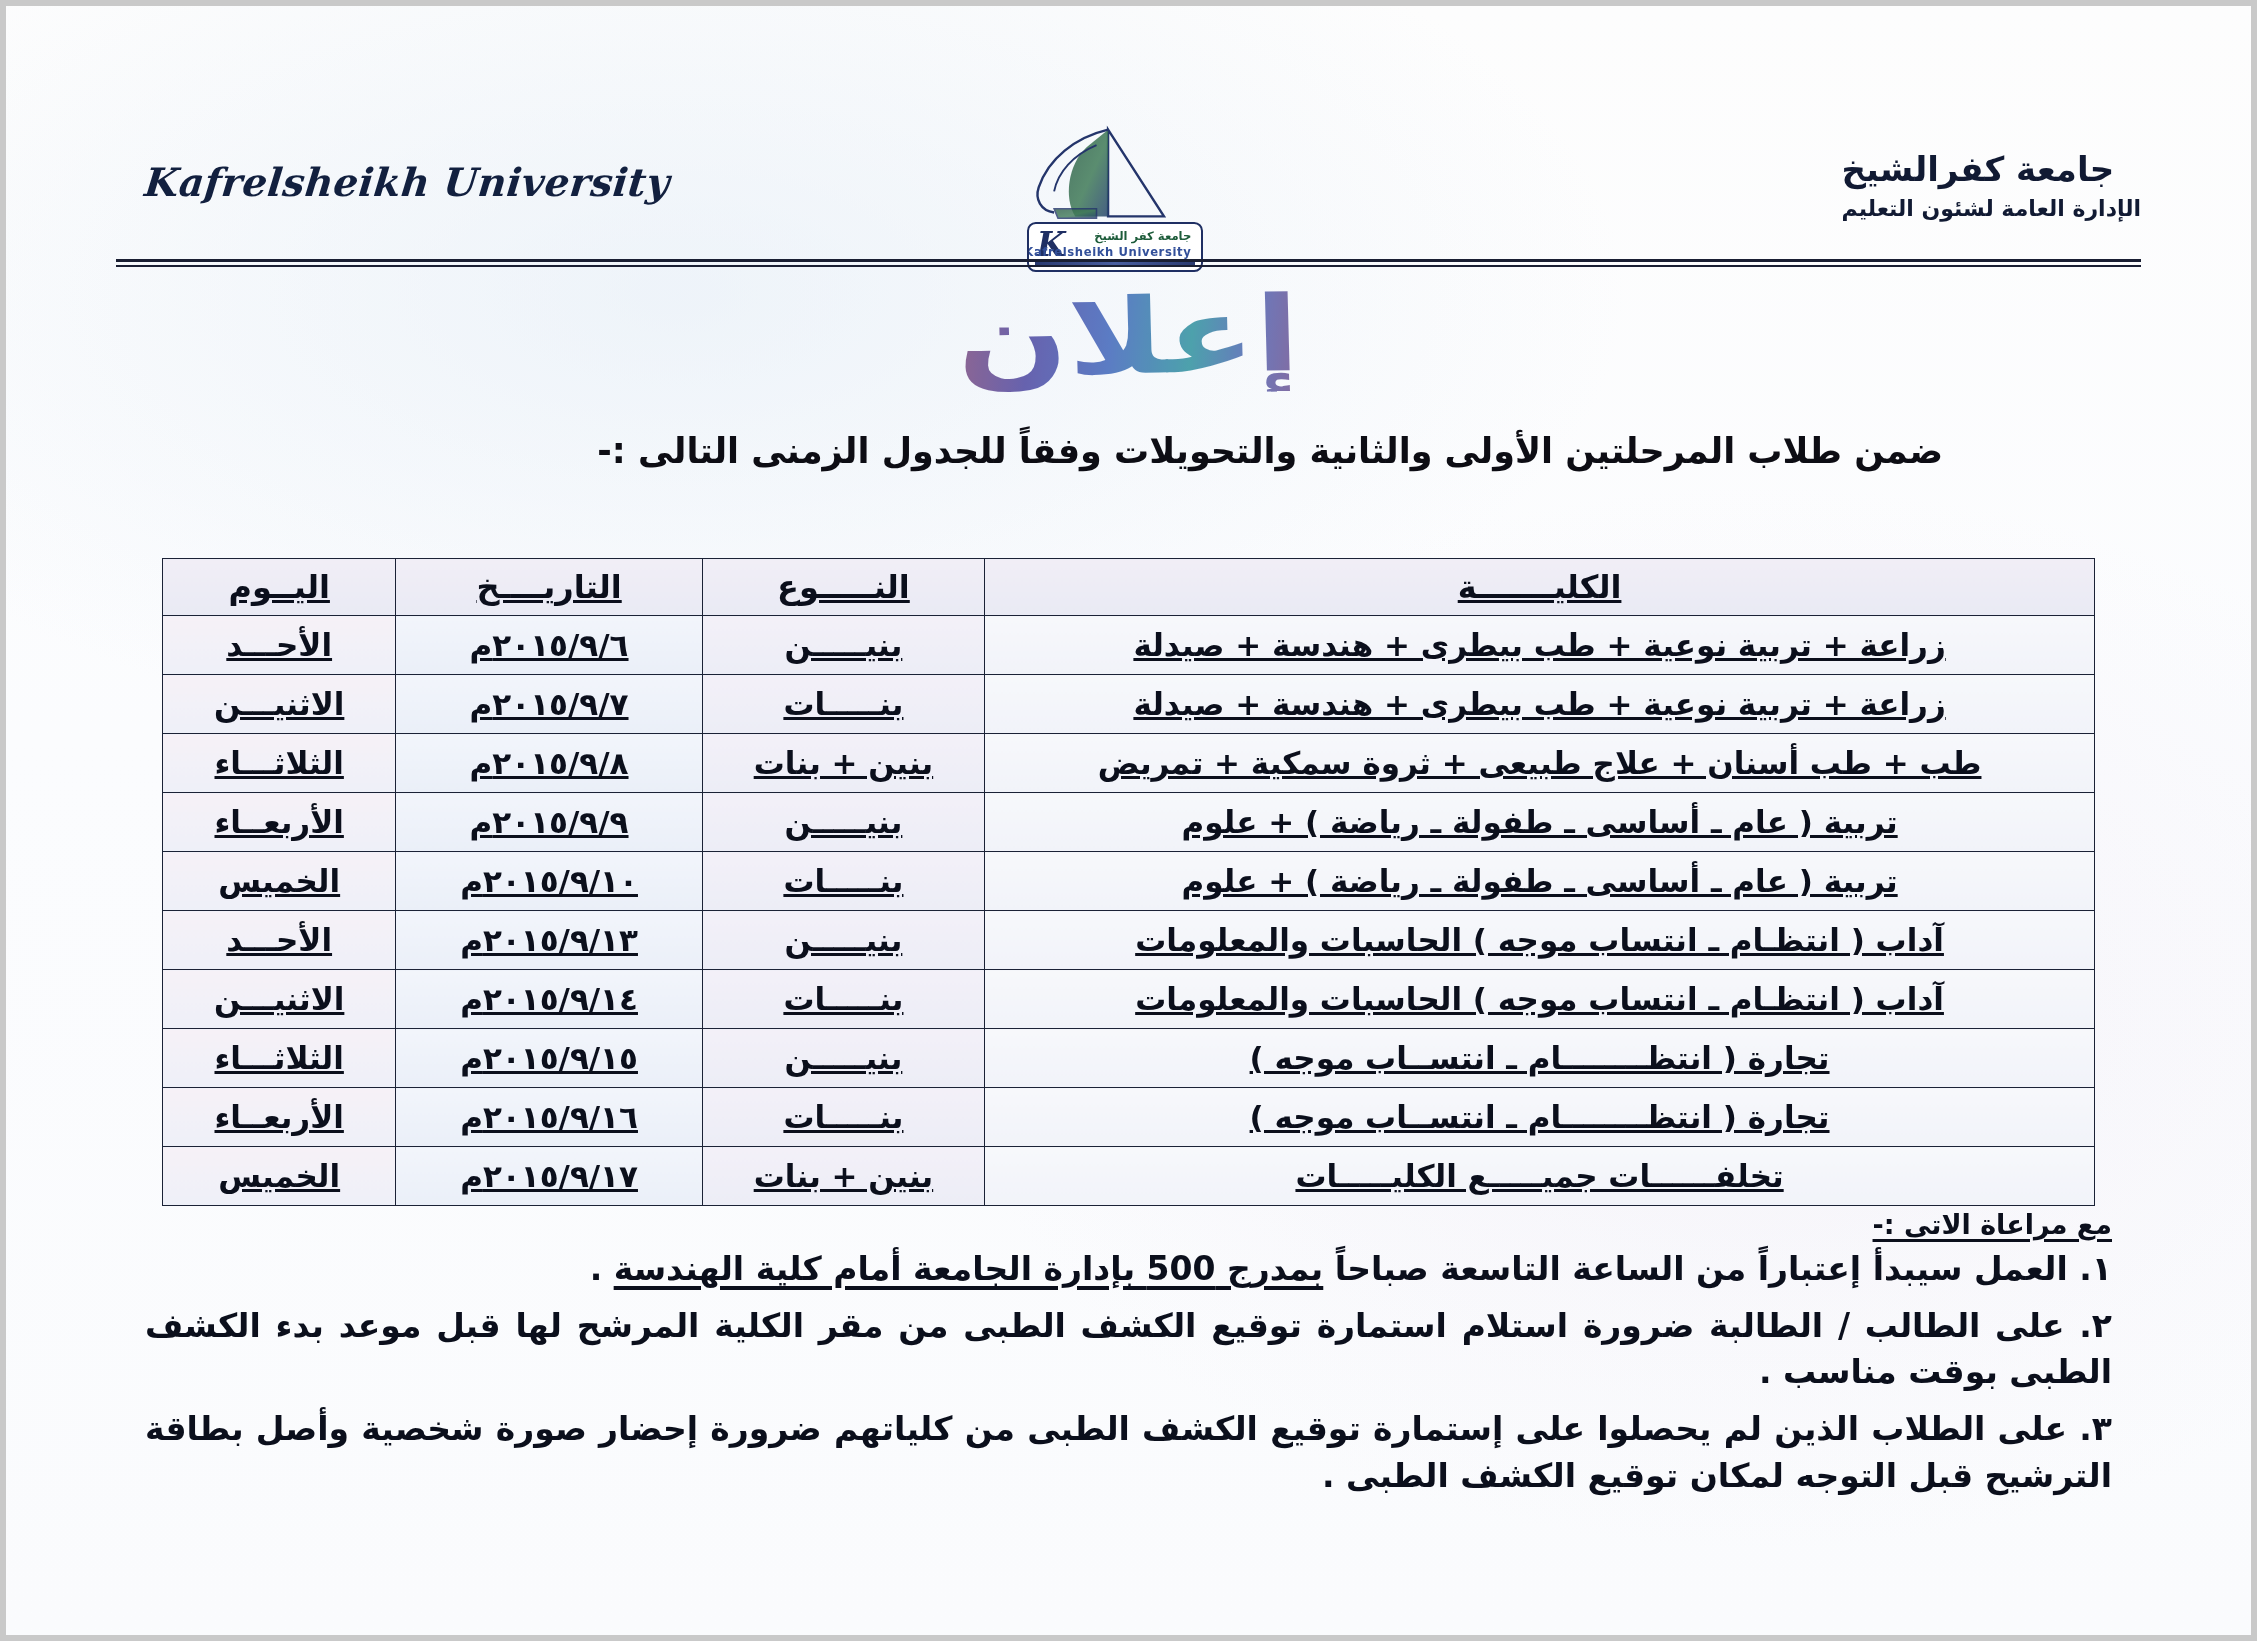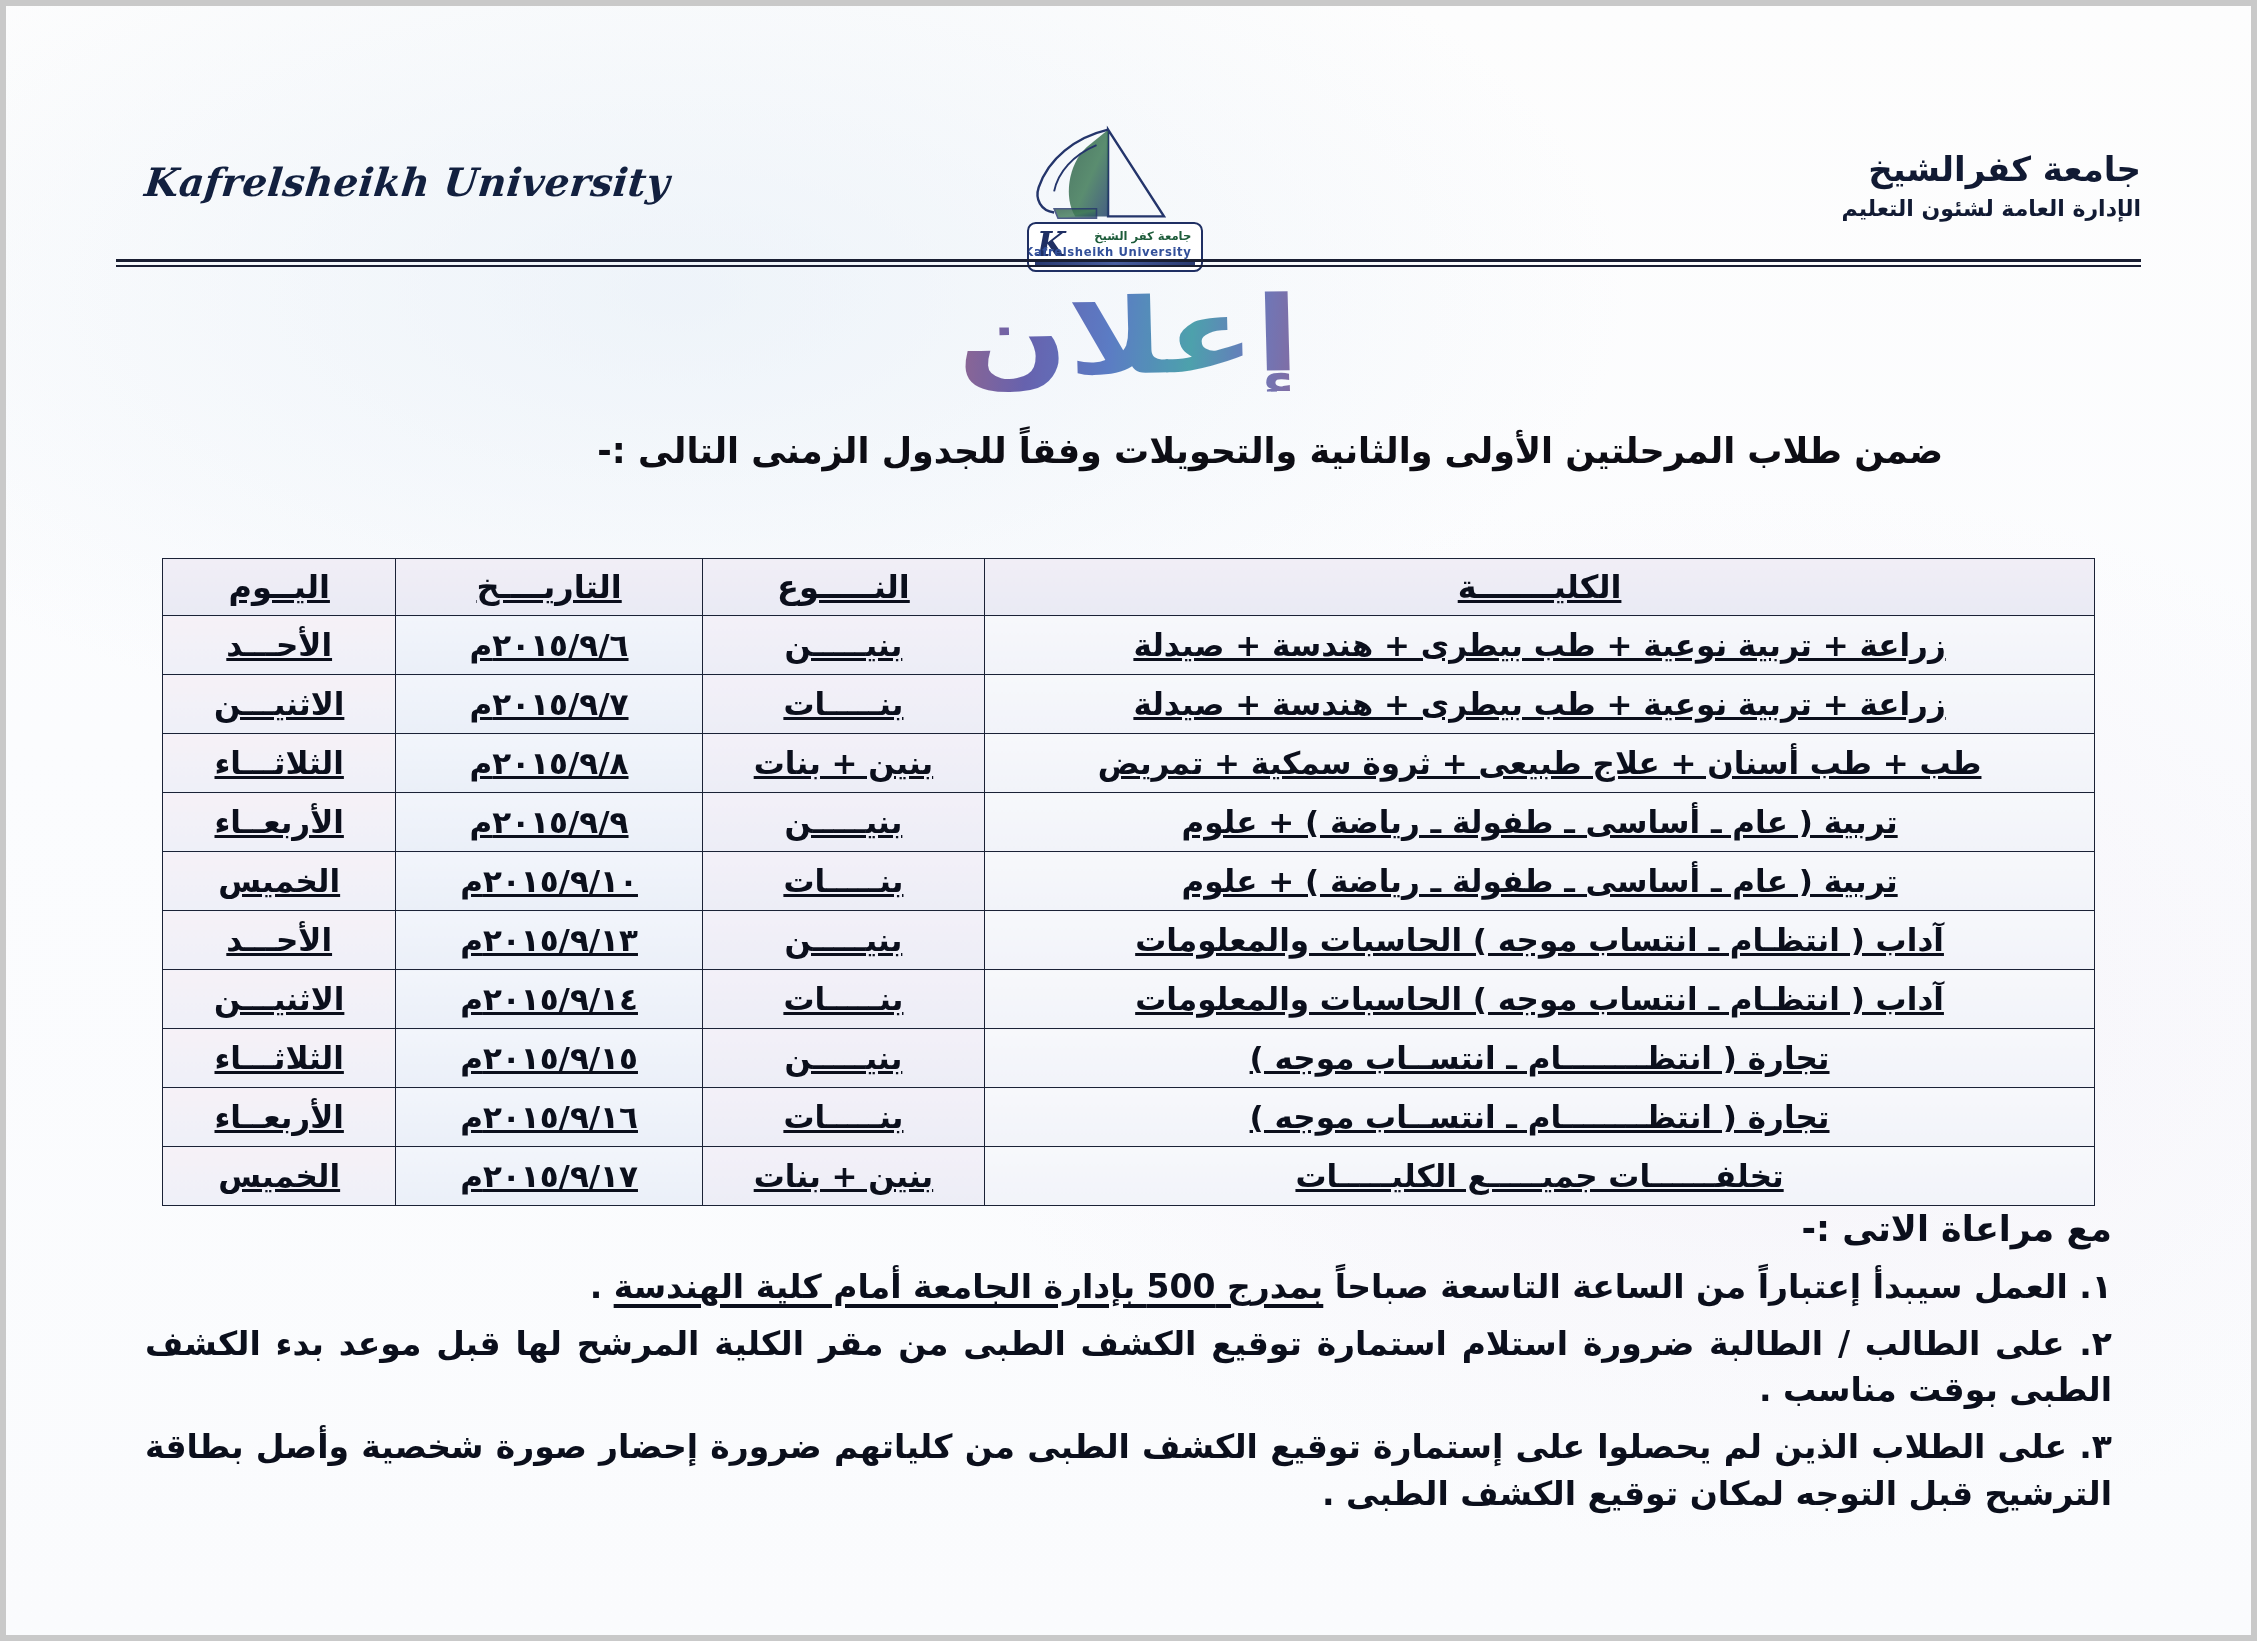--- a/index.html
+++ b/index.html
@@ -47,21 +47,21 @@
     font-size: 39px;
     color: #12203f;
     letter-spacing: 0.3px;
     transform: skewX(-6deg);
     white-space: nowrap;
   }
   #hdr-ar {
     position: absolute;
     right: 116px;
     top: 87px;
-    text-align: right;
+    text-align: left;
     color: #111a33;
     font-family: "DejaVu Sans", sans-serif;
     font-weight: bold;
     line-height: 1.42;
     margin-left: 34px;
   }
   #hdr-ar .l1 { font-size: 34px; letter-spacing: 0.5px; }
   #hdr-ar .l2 { font-size: 22px; letter-spacing: 0.5px; }
 
   
@@ -233,24 +233,25 @@
     position: absolute;
     top: 1209px;
     right: 145px;
     left: 145px;
     color: #0b0f1c;
     font-family: "DejaVu Sans", sans-serif;
     font-weight: bold;
     direction: rtl;
   }
   #notes-head {
-    font-size: 35px;
+    font-size: 27px;
+    text-decoration: underline;
     text-underline-offset: 4.8px;
     text-decoration-thickness: 2.9px;
-    margin-bottom: 15px;
+    margin-bottom: 6px;
     text-align: right;
   }
   .note {
     font-size: 33px;
     line-height: 1.42;
     text-align: justify;
     text-align-last: right;
     margin-bottom: 9.7px;
   }
   .note .u {

